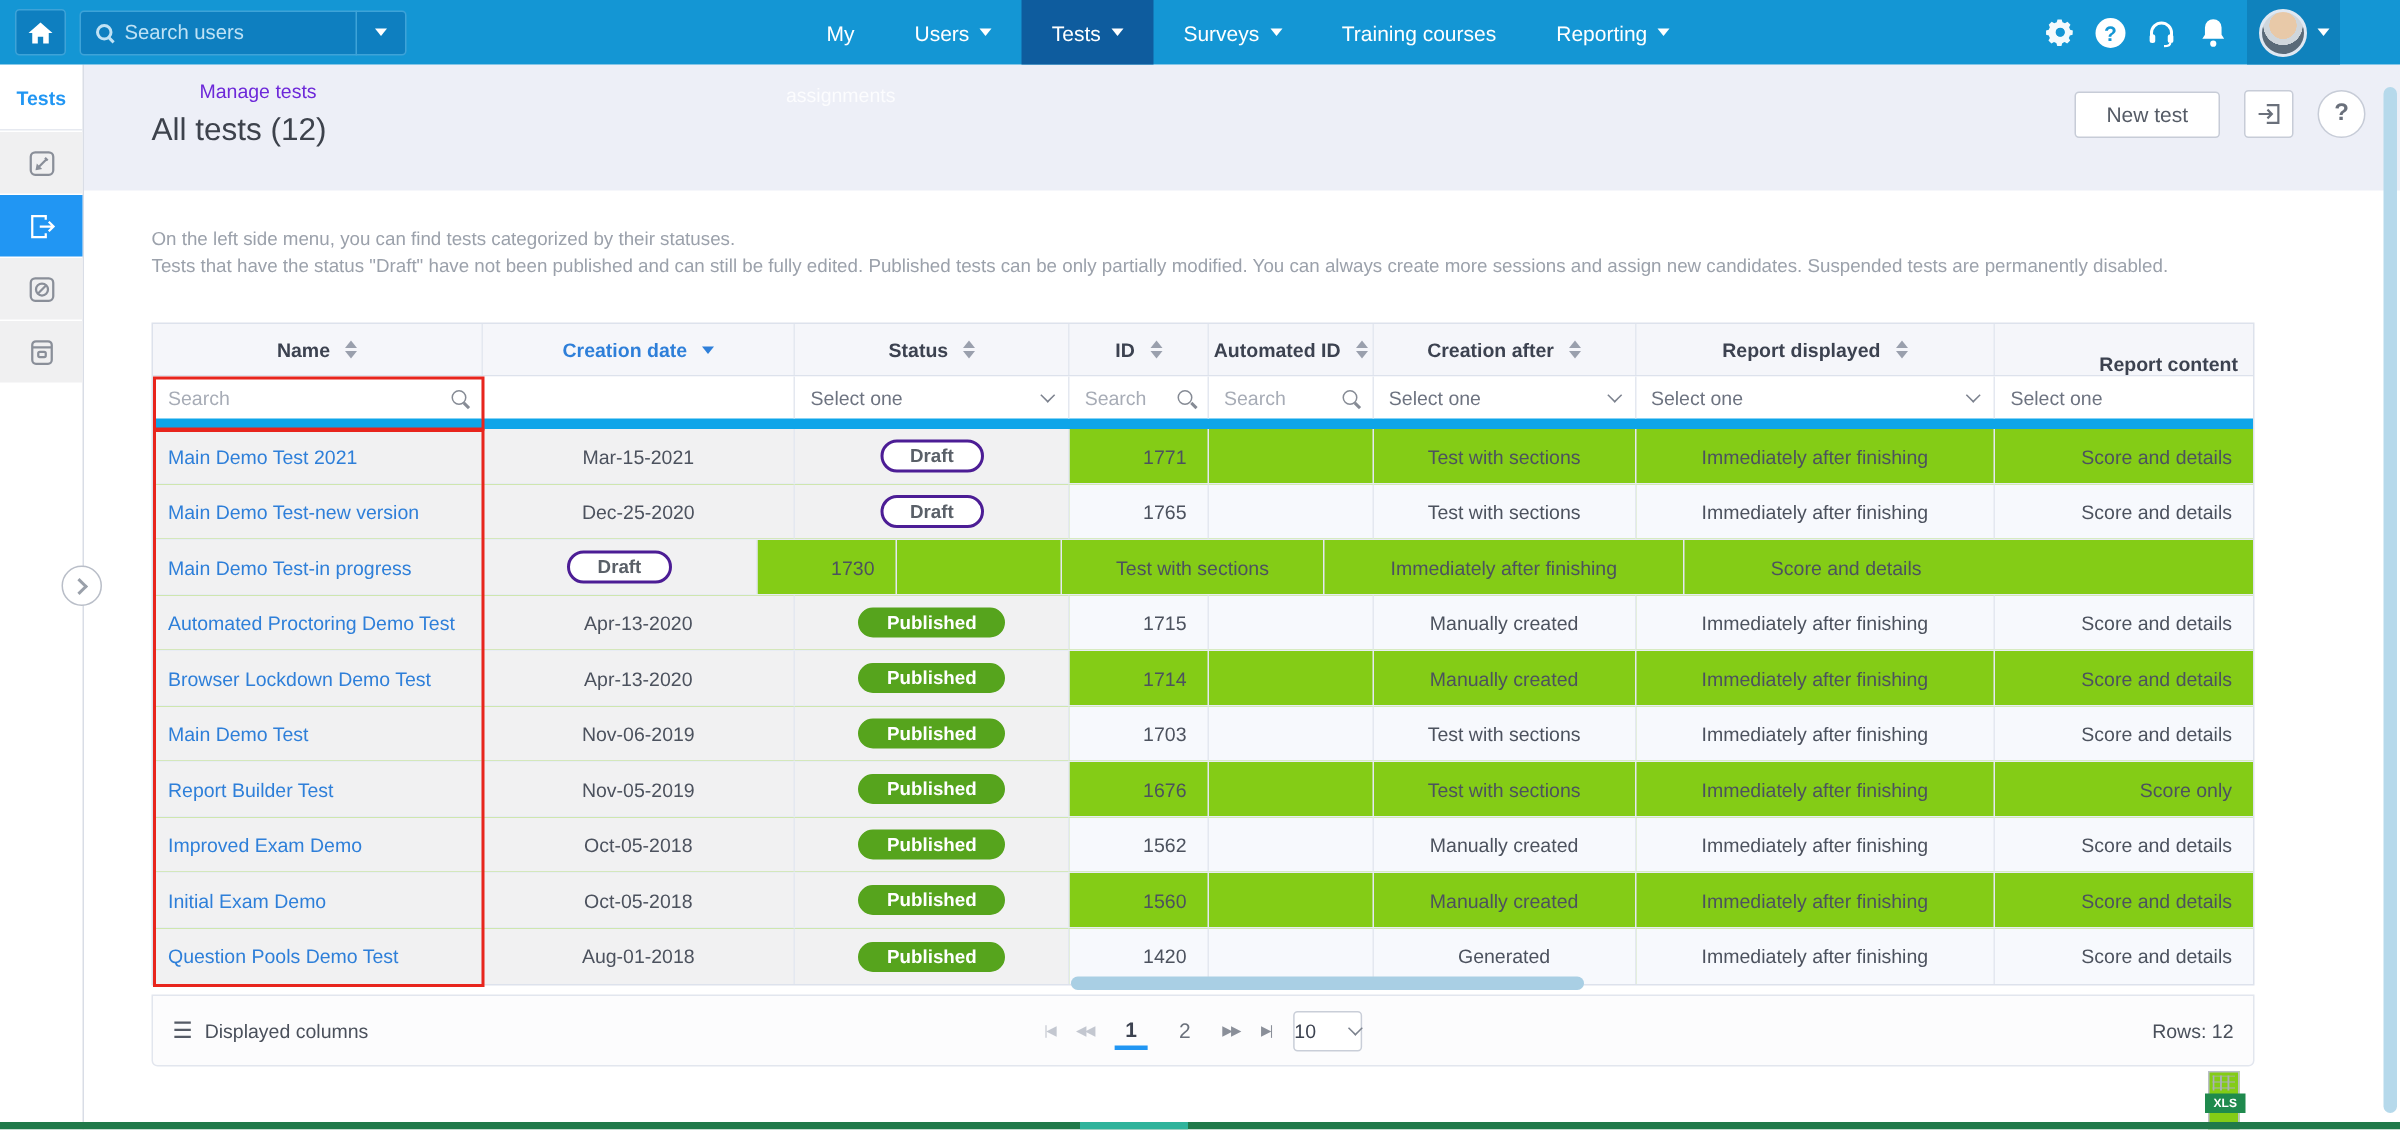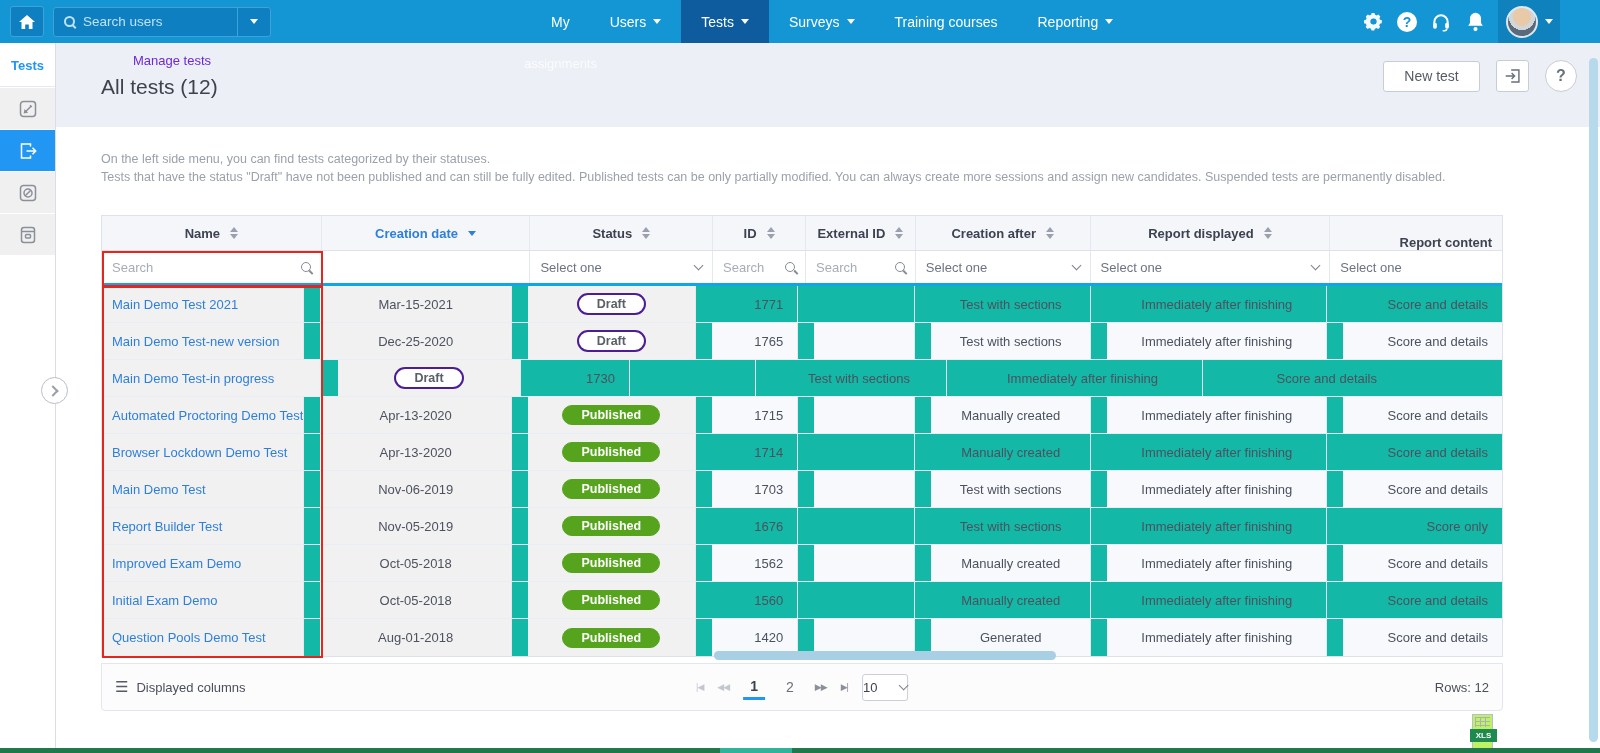--- a/index.html
+++ b/index.html
@@ -73,30 +73,30 @@
   .w0{width:220px}.w1{width:209px}.w2{width:183px}.w3{width:93px}
   .w4{width:110px}.w5{width:175px}.w6{width:240px}.w7{width:172px;border-right:none}
   .thead { height:35px; background:#f5f6fa; border-bottom:1px solid #dde2ec; }
   .thead .cell { justify-content:center; gap:10px; font-size:13px; font-weight:bold; color:#3c4250; cursor:pointer; }
   .thead .cell.hblue { color:#2e7fd9; }
   .thead .cell.right { justify-content:flex-end; padding-right:10px;align-items:flex-end; }
   .sorticon { display:flex; flex-direction:column; gap:2px; }
   .tri-up { width:0;height:0;border-left:4px solid transparent;border-right:4px solid transparent;border-bottom:5px solid #9aa0ad; }
   .tri-down { width:0;height:0;border-left:4px solid transparent;border-right:4px solid transparent;border-top:5px solid #9aa0ad; }
   .tri-down.blue { border-top-color:#2e7fd9; }
-  .tfilter { height:35px; background:#fff; border-bottom:3px solid #0ea5e9; }
+  .tfilter { height:35px; background:#fff; border-bottom:7px solid #0ea5e9; }
   .tfilter .cell { padding:0 10px; font-size:13px; color:#6d7380; }
   .fsearch { flex:1; display:flex; align-items:center; justify-content:space-between; color:#a7acb6; }
   .fmag { width:10px; height:10px; border:1.5px solid #868b95; border-radius:50%; position:relative; flex:none; }
   .fmag::after { content:''; position:absolute; width:1.5px; height:5px; background:#868b95;
     right:-2px; bottom:-4px; transform:rotate(-45deg); }
   .fselect { flex:1; display:flex; align-items:center; justify-content:space-between; cursor:pointer; }
   .fchev { width:7px; height:7px; border-right:1.5px solid #7c828e; border-bottom:1.5px solid #7c828e;
     transform:rotate(45deg); margin-top:-4px; }
-  .trow { height:37px; border-bottom:1px solid #e8ecf4; background:#14b8a6;gap:16px; }
+  .trow { height:37px; border-bottom:1px solid #e8ecf4; background:#84cc16; }
   .trow:last-child { border-bottom:none; }
   .cell.gray { background:#f1f1f2; }
   .cell.tint { background:#f7f9fd; }
   .cell.cname { padding-left:10px; }
   .cell.ccenter { justify-content:center; }
   .cell.cright { justify-content:flex-end; padding-right:14px; }
   .link { color:#2e7fd9; font-size:13px; cursor:pointer; }
   .cval { color:#4c525e; font-size:13px; }
   .pill { font-size:12.5px; border-radius:11px; padding:2px 18px; }
   .pill-draft { background:#fff; border:2px solid #4c1d95; color:#5a6068;font-weight:bold; }
@@ -117,21 +117,21 @@
   .pg-num { font-size:14px; color:#6a707b; padding:3px 7px; cursor:pointer; }
   .pg-num.active { color:#3c4250; font-weight:bold; border-bottom:3px solid #2196f3; }
   .pg-select { width:46px; height:27px; background:#fff; border:1px solid #c9ced8; border-radius:3px;
     display:flex; align-items:center; justify-content:space-between; gap:7px; font-size:13px; color:#3c4250; cursor:pointer; }
   .fb-right { margin-left:auto; margin-right:13px; color:#4a505b; font-size:13px; }
 
   
   .vscroll { position:absolute; right:2px; top:58px; width:9px; height:684px;
     background:#b6d9eb; border-radius:5px; z-index:40; cursor:pointer; }
   .xls-icon { position:absolute; left:1413px; top:671px; width:27px; height:39px; cursor:pointer; }
-  .xls-sheet { width:21px; height:39px; margin:0 auto; background:#bef264; border:1px solid #b9bfc7;
+  .xls-sheet { width:21px; height:39px; margin:0 auto; background:#84cc16; border:1px solid #b9bfc7;
     position:relative; }
   .xls-grid { position:absolute; top:2px; left:2px; right:2px; height:10px;
     background:
       linear-gradient(#aab0b8 1px, transparent 1px) 0 0/100% 4px,
       linear-gradient(90deg,#aab0b8 1px, transparent 1px) 0 0/5px 100%; }
   .xls-badge { position:absolute; left:-3px; top:14px; width:27px; height:13px; background:#1f8a4d;
     color:#fff; font-size:8px; font-weight:bold; display:flex; align-items:center; justify-content:center; }
   .bottom-line { position:absolute; left:0; bottom:0; width:1600px; height:5px; background:#20794a; z-index:35; }
   .bottom-line .teal { position:absolute; left:720px; width:72px; height:5px; background:#2fb39b; }
 </style>
@@ -286,21 +286,21 @@
           </span>
       </div>
       <div class="cell w3">
         <span>ID</span>
         <span class="sorticon">
             <span class="tri-up"></span>
             <span class="tri-down"></span>
           </span>
       </div>
       <div class="cell w4">
-        <span>External ID</span>
+        <span>Automated ID</span>
         <span class="sorticon">
             <span class="tri-up"></span>
             <span class="tri-down"></span>
           </span>
       </div>
       <div class="cell w5">
         <span>Creation after</span>
         <span class="sorticon">
             <span class="tri-up"></span>
             <span class="tri-down"></span>

